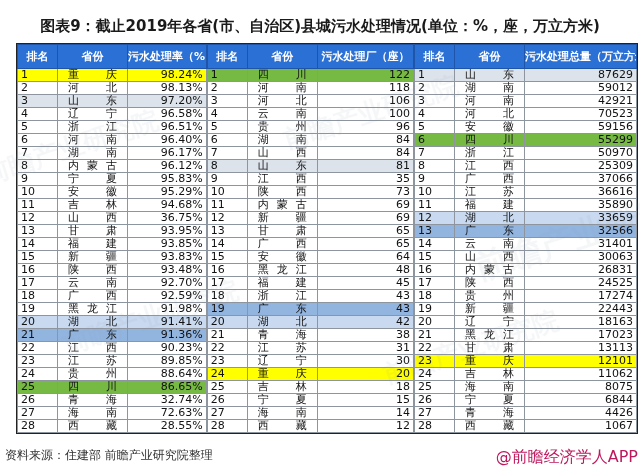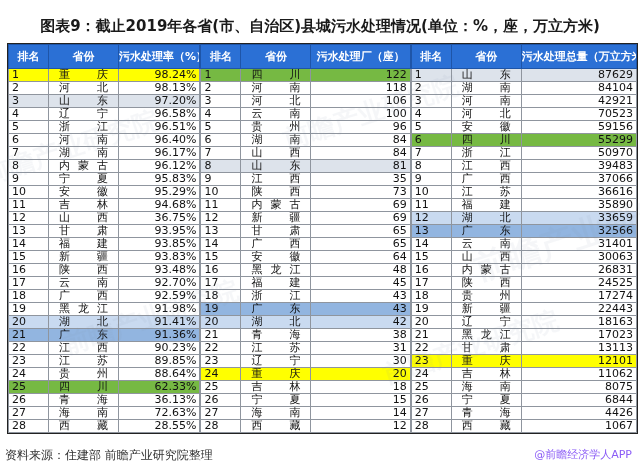--- a/index.html
+++ b/index.html
@@ -15,21 +15,21 @@
     text-align: center;
     font-size: 15px;
     font-weight: bold;
     color: #1a1a1a;
     padding-top: 17px;
     letter-spacing: 0px;
   }
 
   .tables-wrap {
     display: flex;
-    margin: 7px 2px 0 7px;
+    margin: 7px 2px 0 16px;
     border: 1px solid #222;
   }
 
   table.rank-table {
     border-collapse: collapse;
     table-layout: fixed;
     font-size: 11px;
     color: #111;
   }
   table.rank-table.t0 { width: 194px; }
@@ -68,24 +68,24 @@
   tr.hl-yellow    td { background: #ffff00; }
   tr.hl-green     td { background: #76b943; }
   tr.hl-blue      td { background: #92b5e0; }
   tr.hl-lightblue td { background: #c9daf0; }
   tr.hl-gray      td { background: #dde3eb; }
 
   .footer {
     display: flex;
     justify-content: space-between;
     align-items: flex-start;
-    margin: 13px 8px 0 5px;
+    margin: 13px 2px 0 5px;
   }
   .source-note { font-size: 12px; color: #333; }
-  .credit      { font-size: 11px; color: #8b5cf6; }
+  .credit      { font-size: 16px; color: #be185d; }
 
   .watermark {
     position: absolute;
     color: #8090a8;
     opacity: 0.07;
     font-size: 26px;
     font-weight: bold;
     transform: rotate(-18deg);
     pointer-events: none;
     white-space: nowrap;
@@ -240,26 +240,26 @@
             <td class="value">89.85%</td>
           </tr>
           <tr>
             <td class="rank">24</td>
             <td class="province">贵州</td>
             <td class="value">88.64%</td>
           </tr>
           <tr class="hl-green">
             <td class="rank">25</td>
             <td class="province">四川</td>
-            <td class="value">62.33%</td>
+            <td class="value">86.65%</td>
           </tr>
           <tr>
             <td class="rank">26</td>
             <td class="province">青海</td>
-            <td class="value">36.13%</td>
+            <td class="value">32.74%</td>
           </tr>
           <tr>
             <td class="rank">27</td>
             <td class="province">海南</td>
             <td class="value">72.63%</td>
           </tr>
           <tr>
             <td class="rank">28</td>
             <td class="province">西藏</td>
             <td class="value">28.55%</td>
@@ -437,21 +437,21 @@
         </thead>
       <tbody>
           <tr class="hl-gray">
             <td class="rank">1</td>
             <td class="province">山东</td>
             <td class="value">87629</td>
           </tr>
           <tr>
             <td class="rank">2</td>
             <td class="province">湖南</td>
-            <td class="value">84104</td>
+            <td class="value">59012</td>
           </tr>
           <tr>
             <td class="rank">3</td>
             <td class="province">河南</td>
             <td class="value">42921</td>
           </tr>
           <tr>
             <td class="rank">4</td>
             <td class="province">河北</td>
             <td class="value">70523</td>
@@ -467,21 +467,21 @@
             <td class="value">55299</td>
           </tr>
           <tr>
             <td class="rank">7</td>
             <td class="province">浙江</td>
             <td class="value">50970</td>
           </tr>
           <tr>
             <td class="rank">8</td>
             <td class="province">江西</td>
-            <td class="value">39483</td>
+            <td class="value">25309</td>
           </tr>
           <tr>
             <td class="rank">9</td>
             <td class="province">广西</td>
             <td class="value">37066</td>
           </tr>
           <tr>
             <td class="rank">10</td>
             <td class="province">江苏</td>
             <td class="value">36616</td>

